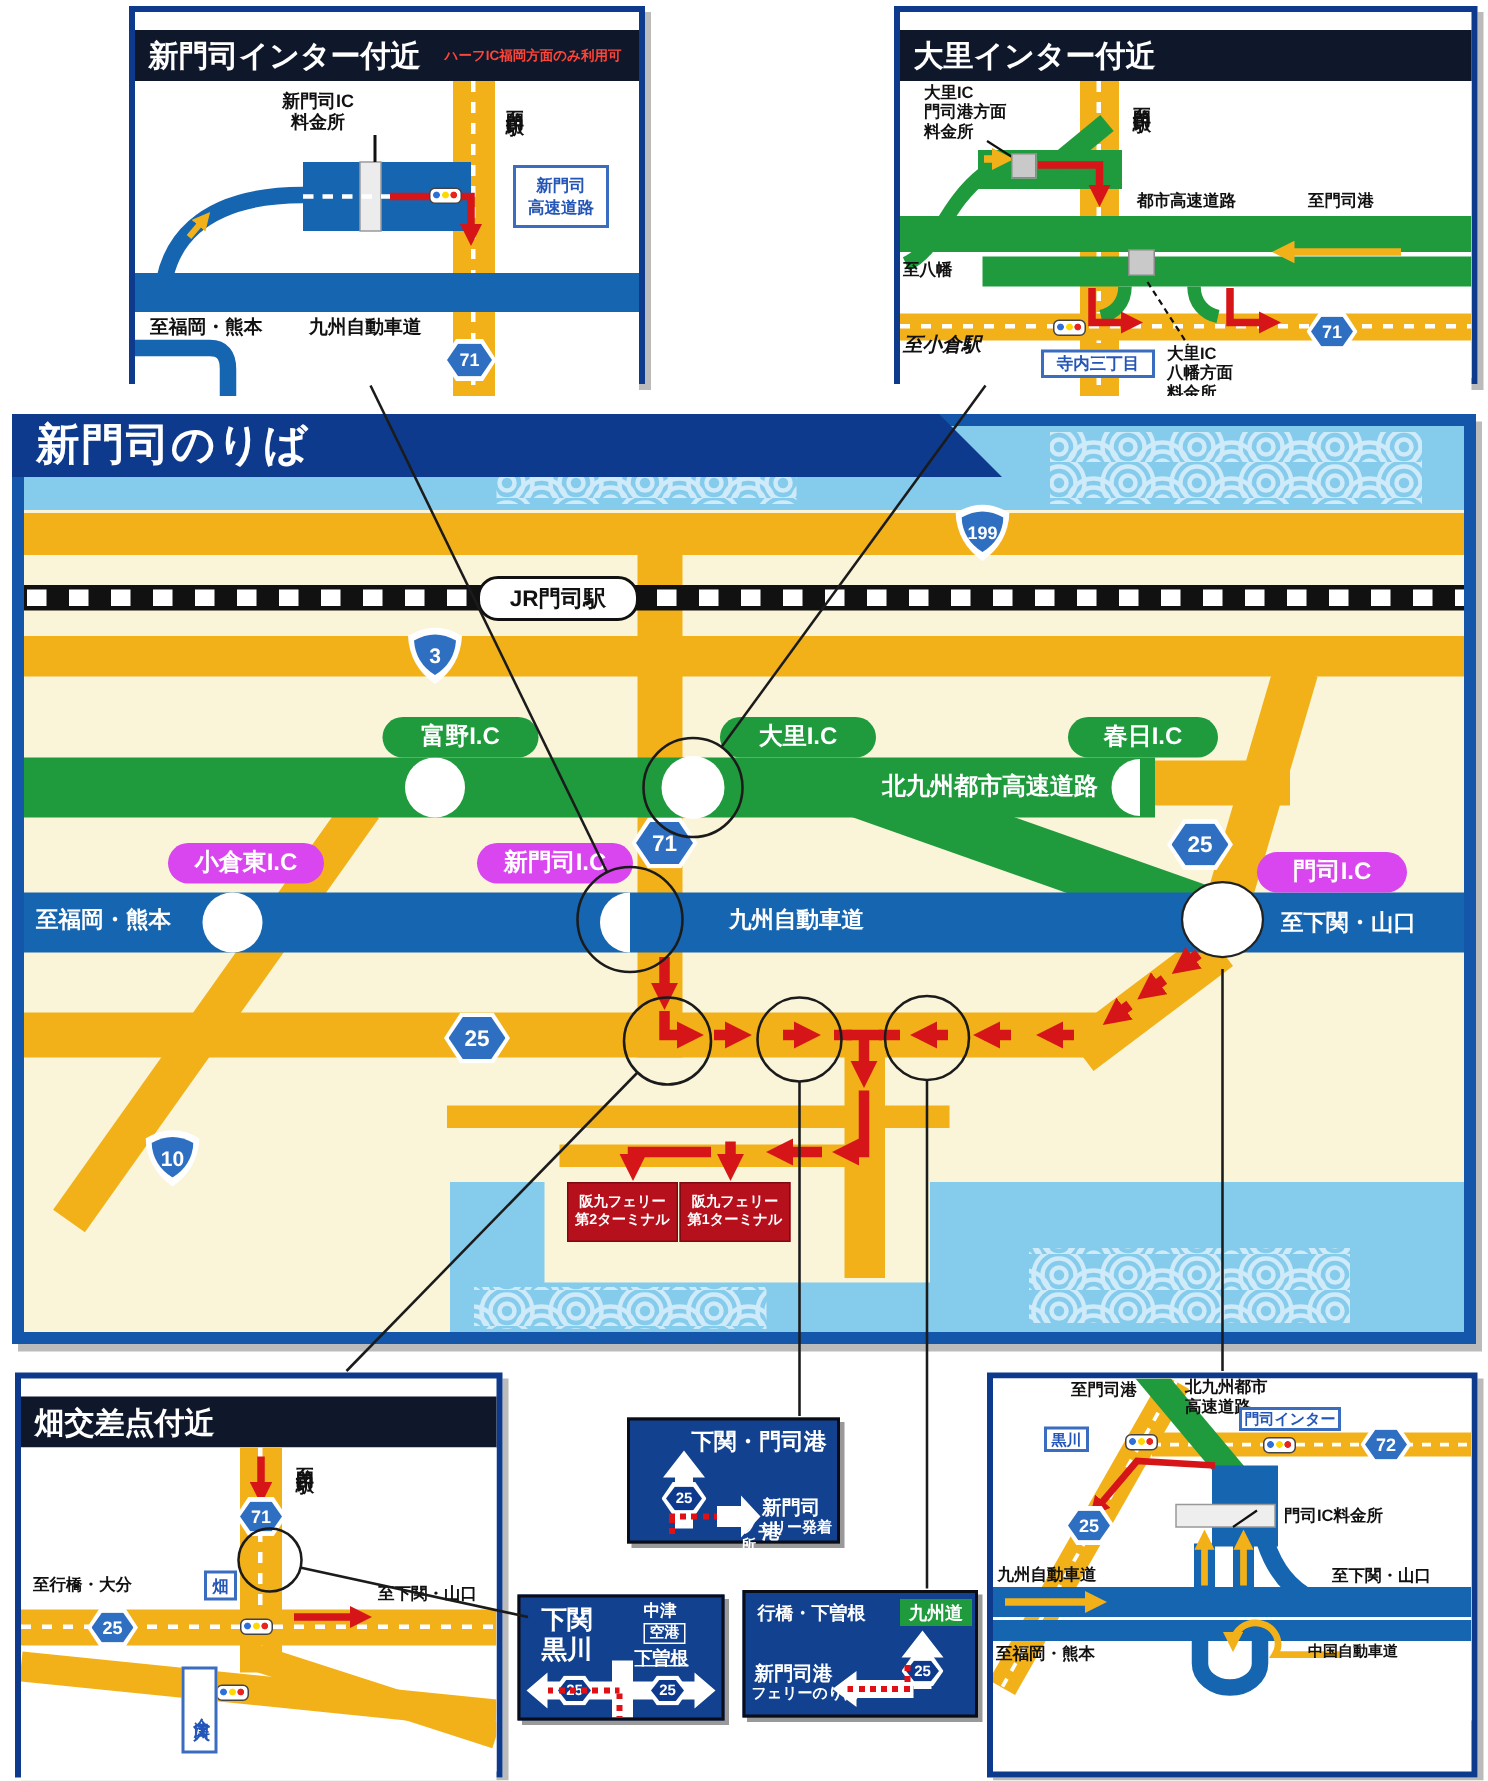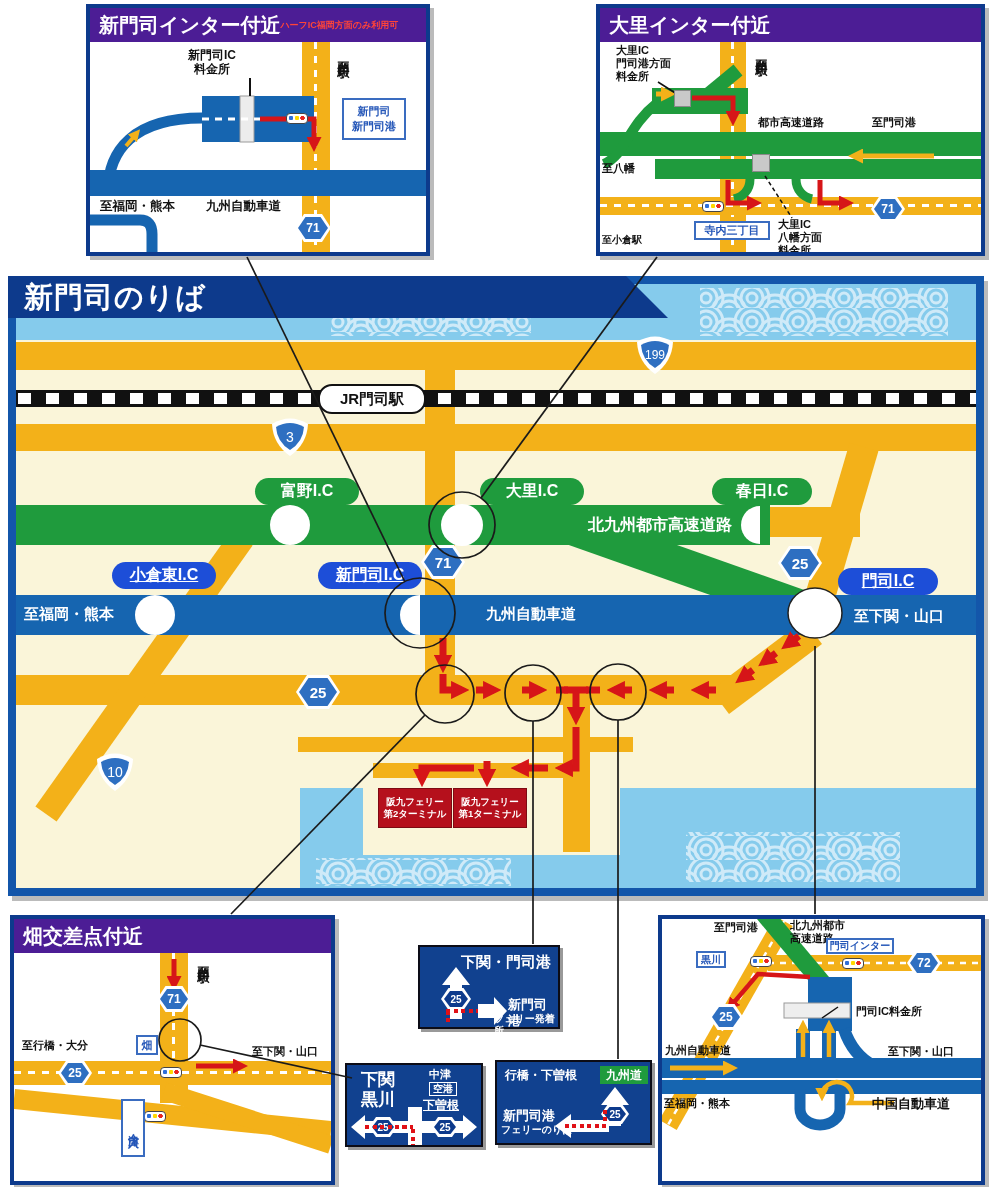--- a/index.html
+++ b/index.html
@@ -5,57 +5,57 @@
   html,body{margin:0;padding:0;background:#fff;}
   #page{position:relative;width:992px;height:1187px;background:#fff;overflow:hidden;
         font-family:"Liberation Sans","DejaVu Sans",sans-serif;}
   .abs{position:absolute;}
   .t{position:absolute;font-weight:bold;white-space:pre-line;color:#111;line-height:1.2;}
   .wt{color:#fff;}
   .vtext{writing-mode:vertical-rl;letter-spacing:2px;}
   
   .inset{position:absolute;border:4px solid #0d3a8c;background:#fff;box-sizing:border-box;
          box-shadow:4px 4px 0 rgba(60,60,60,.35);}
-  .inset-h{height:34px;background:#4c1d95;color:#fff;display:flex;align-items:center;
-           padding-left:9px;gap:0;}
+  .inset-h{height:34px;background:#0f172a;color:#fff;display:flex;align-items:center;
+           padding-left:9px;gap:16px;margin-top:12px;}
   .inset-title{font-weight:bold;font-size:20px;}
   .inset-sub{font-weight:bold;font-size:9px;color:#ff4438;}
   .inset-c{position:relative;width:100%;height:calc(100% - 34px);background:#fff;overflow:hidden;}
   
   .yroad{position:absolute;background:#f3b119;}
   .vdash::after{content:"";position:absolute;left:50%;top:0;bottom:0;width:3px;margin-left:-2px;
         background:repeating-linear-gradient(180deg,#fff 0 7px,transparent 7px 14px);}
   .hdash::after{content:"";position:absolute;top:50%;left:0;right:0;height:3px;margin-top:-2px;
         background:repeating-linear-gradient(90deg,#fff 0 7px,transparent 7px 14px);}
   .broad{position:absolute;background:#1665b0;}
   .groad{position:absolute;background:#1f9b3d;}
   
   .pill{position:absolute;border-radius:15px;color:#fff;font-weight:bold;font-size:16px;
         display:flex;align-items:center;justify-content:center;}
-  .pill.green{background:#1f9b3d;} .pill.blue{background:#1d4ed8;text-decoration:underline;}
+  .pill.green{background:#1f9b3d;} .pill.blue{background:#d946ef;}
   .bluebox{position:absolute;background:#fff;border:2px solid #3a6cc0;color:#2456b8;font-weight:bold;
         display:flex;align-items:center;justify-content:center;text-align:center;box-sizing:border-box;
         white-space:pre-line;}
   .capsule{position:absolute;background:#fff;border:2.5px solid #111;border-radius:14px;color:#111;
         font-weight:bold;font-size:15px;display:flex;align-items:center;justify-content:center;}
   .term{position:absolute;background:#b5101c;border:1px solid #7d0a12;color:#fff;font-weight:bold;
         font-size:9.5px;display:flex;align-items:center;justify-content:center;text-align:center;
         white-space:pre-line;line-height:1.3;}
   
   .hex{position:absolute;display:flex;align-items:center;justify-content:center;
        clip-path:polygon(25% 0,75% 0,100% 50%,75% 100%,25% 100%,0 50%);background:#fff;}
   .hex-in{position:absolute;inset:3px;clip-path:polygon(25% 0,75% 0,100% 50%,75% 100%,25% 100%,0 50%);
        background:#2e6fc1;}
   .hex.navy .hex-in{background:#0d3a8c;}
   .hex-n{position:relative;z-index:1;color:#fff;font-weight:bold;}
   .tri{position:absolute;display:flex;align-items:center;justify-content:center;
        clip-path:path('M3 7 Q21 -4 39 7 Q38 27 21 39 Q4 27 3 7 Z');background:#fff;width: 42px;height:40px;}
   .tri-in{position:absolute;inset:0;clip-path:path('M7 10 Q21 2 35 10 Q34 25 21 33 Q8 25 7 10 Z');
        background:#2e6fc1;}
-  .tri-n{position:relative;z-index:1;color:#fff;font-weight:normal;font-size:14px;text-align:right;}
+  .tri-n{position:relative;z-index:1;color:#fff;font-weight:bold;font-size:14px;text-align:right;}
   .signal{position:absolute;width:20px;height:9px;border:1px solid #444;border-radius:4px;
        background:radial-gradient(circle at 4px 4px,#2f6fd8 0 2px,transparent 2.5px),
                   radial-gradient(circle at 10px 4px,#ffd800 0 2px,transparent 2.5px),
                   radial-gradient(circle at 15.5px 4px,#e8241f 0 2px,transparent 2.5px),#fff;}
   .gray-toll{position:absolute;background:#c9c9c9;border:1px solid #8a8a8a;box-sizing:border-box;}
   .rdot-h{position:absolute;height:4px;background:repeating-linear-gradient(90deg,#e01016 0 4px,transparent 4px 7.5px);}
   .rdot-v{position:absolute;width:4px;background:repeating-linear-gradient(180deg,#e01016 0 4px,transparent 4px 7.5px);}
   .sign{position:absolute;background:#11418f;border:2px solid #0c0c16;box-sizing:border-box;
         box-shadow:3px 3px 0 rgba(0,0,0,.4);}
   .greenbox{position:absolute;background:#1f9b3d;color:#fff;font-weight:bold;display:flex;
@@ -240,21 +240,21 @@
         <line x1="112" y1="77" x2="224" y2="77" stroke="#fff" stroke-width="3" stroke-dasharray="7 6"></line>
         <line x1="160" y1="36" x2="160" y2="54" stroke="#111" stroke-width="2"></line>
         <polyline points="170,77 224,77 224,104" stroke="#d61518" stroke-width="5" fill="none" marker-end="url(#ra2)"></polyline>
       </svg>
       <div class="broad" style="left:0;top:128px;width:336px;height:26px;"></div>
       <div class="t" style="left:98px;top:6px;font-size:12px;text-align:center;">新門司IC
 料金所</div>
       <div class="t vtext" style="left:246px;top:10px;font-size:12px;">至門司駅</div>
       <div class="signal" style="left:196px;top:71px;"></div>
       <div class="bluebox" style="left:252px;top:56px;width:64px;height:42px;font-size:11px;">新門司
-新門司港</div>
+高速道路</div>
       <div class="t" style="left:10px;top:157px;font-size:12.5px;">至福岡・熊本</div>
       <div class="t" style="left:116px;top:157px;font-size:12.5px;">九州自動車道</div>
       <div class="hex" style="left:205px;top:172px;width:36px;height:28px;">
         <div class="hex-in"></div>
           <span class="hex-n" style="font-size:12px;">71</span>
         </div>
     </div>
   </div>
 
   <div class="inset" style="left:596px;top:4px;width:389px;height:252px;">
@@ -290,21 +290,21 @@
       </svg>
       <div class="gray-toll" style="left:74px;top:48px;width:17px;height:17px;"></div>
       <div class="gray-toll" style="left:152px;top:112px;width:18px;height:18px;"></div>
       <div class="t" style="left:16px;top:2px;font-size:11px;">大里IC
 門司港方面
 料金所</div>
       <div class="t vtext" style="left:154px;top:8px;font-size:12px;">至門司駅</div>
       <div class="t" style="left:158px;top:74px;font-size:11px;">都市高速道路</div>
       <div class="t" style="left:272px;top:74px;font-size:11px;">至門司港</div>
       <div class="t" style="left:2px;top:120px;font-size:11px;">至八幡</div>
-      <div class="t" style="left:2px;top:192px;font-size:10px;">至小倉駅</div>
+      <div class="t" style="left:2px;top:168px;font-size:13px;font-style:italic;">至小倉駅</div>
       <div class="signal" style="left:102px;top:159px;"></div>
       <div class="bluebox" style="left:94px;top:179px;width:76px;height:19px;font-size:11px;">寺内三丁目</div>
       <div class="t" style="left:178px;top:176px;font-size:11px;">大里IC
 八幡方面
 料金所</div>
       <div class="hex" style="left:271px;top:154px;width:34px;height:26px;">
         <div class="hex-in"></div>
           <span class="hex-n" style="font-size:12px;">71</span>
         </div>
     </div>
@@ -391,21 +391,21 @@
           <span class="hex-n" style="font-size:12px;">72</span>
         </div>
       <div class="hex" style="left:47px;top:85px;width:34px;height:26px;">
         <div class="hex-in"></div>
           <span class="hex-n" style="font-size:12px;">25</span>
         </div>
       <div class="t" style="left:194px;top:86px;font-size:11px;">門司IC料金所</div>
       <div class="t" style="left:3px;top:125px;font-size:11px;">九州自動車道</div>
       <div class="t" style="left:226px;top:126px;font-size:11px;">至下関・山口</div>
       <div class="t" style="left:2px;top:178px;font-size:11px;">至福岡・熊本</div>
-      <div class="t" style="left:210px;top:177px;font-size:13px;">中国自動車道</div>
+      <div class="t" style="left:210px;top:177px;font-size:10px;">中国自動車道</div>
     </div>
   </div>
 
   <div class="sign" style="left:418px;top:945px;width:142px;height:84px;">
     <div class="t wt" style="left:10px;top:6px;font-size:15px;margin-left:31px;">下関・門司港</div>
     <svg class="abs" style="left:0;top:0;" width="138" height="80" viewBox="0 0 138 80">
       <polygon points="36,20 50,38 42,38 42,72 30,72 30,38 22,38" fill="#fff"></polygon>
       <polygon points="58,57 74,57 74,50 87,64 74,78 74,71 58,71" fill="#fff"></polygon>
     </svg>
     <div class="hex navy" style="left:21px;top:41px;width:30px;height:22px;">

